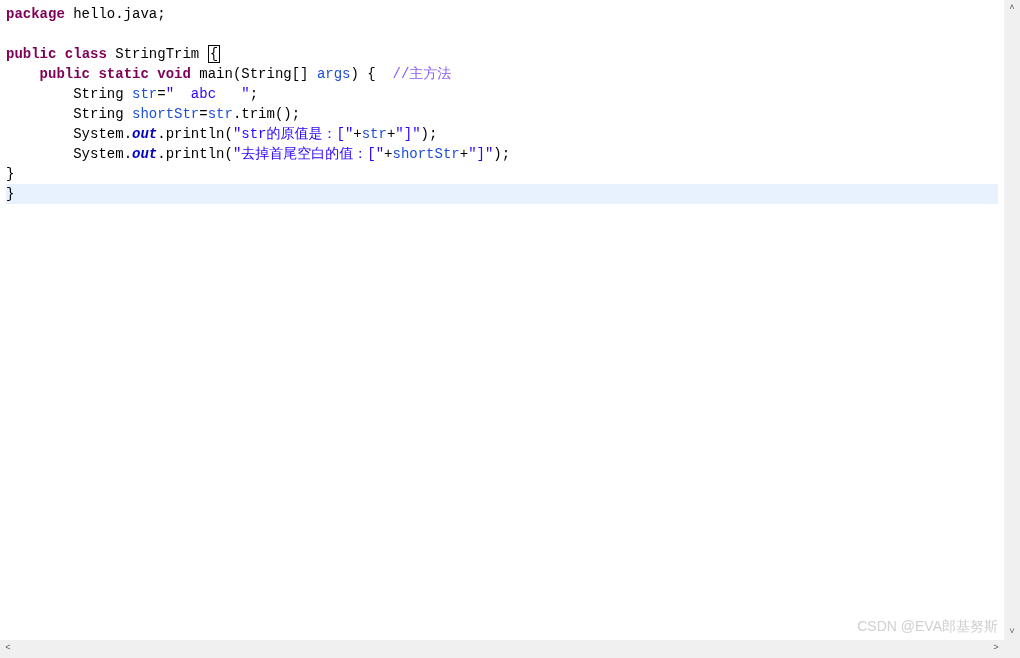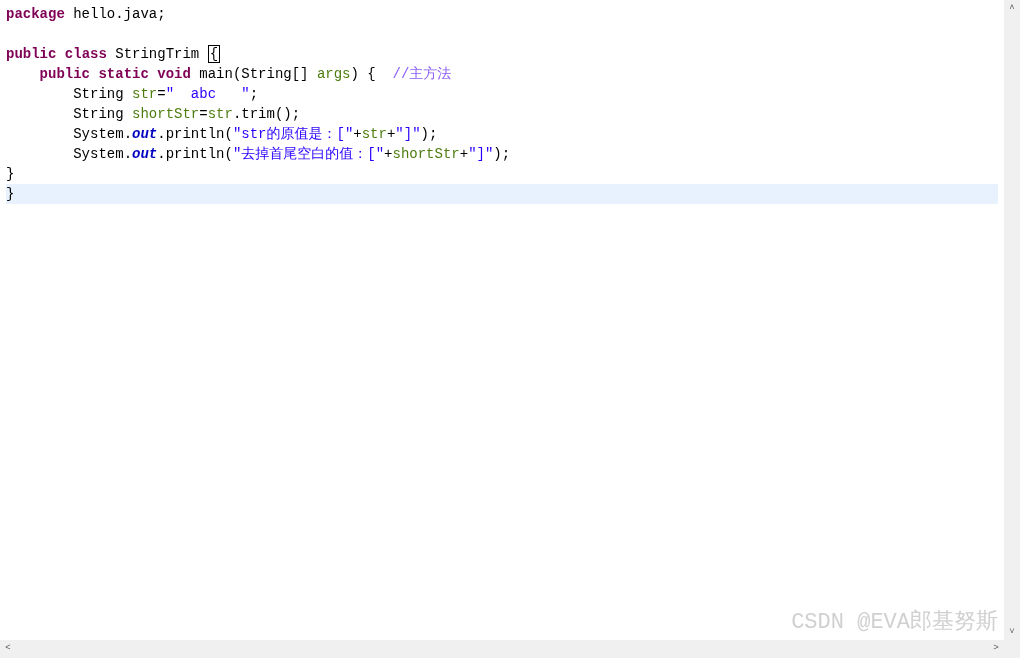--- a/index.html
+++ b/index.html
@@ -39,21 +39,21 @@
       height: 20px;
       z-index: 0;
     }
     .line-content {
       position: relative;
       z-index: 1;
     }
     .kw { color: #7f0055; font-weight: bold; margin-top: 12px; }
     .plain { color: #000; }
     .field { color: #0000c0; font-style: italic; font-weight: bold; }
-    .var { color: #4d7c0f; }
+    .var { color: #1d4ed8; }
     .str { color: #2a00ff; }
     .comment { color: #8b5cf6; }
     .cursor-box {
       border: 1px solid #000;
       padding: 0 1px;
     }
     .scrollbar-v {
       position: absolute;
       right: 0;
       top: 0;
@@ -85,22 +85,22 @@
     }
     .sb-track {
       flex: 1;
       background: #f0f0f0;
     }
     .watermark {
       position: absolute;
       right: 22px;
       bottom: 22px;
       color: #d0d0d0;
-      font-family: Liberation Mono, monospace;
-      font-size: 22px;
+      font-family: Liberation Sans, sans-serif;
+      font-size: 14px;
       z-index: 5;
       pointer-events: none;
     }
     .corner {
       position: absolute;
       right: 0;
       bottom: 0;
       width: 16px;
       height: 18px;
       background: #f0f0f0;

